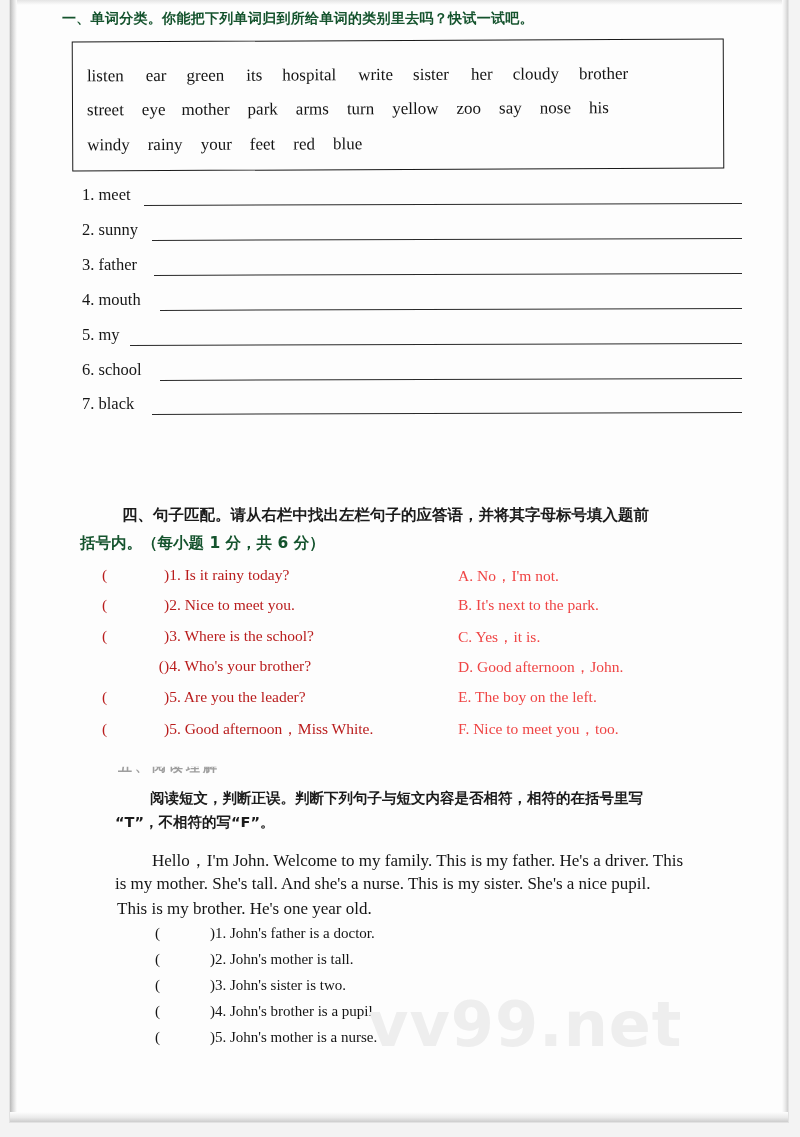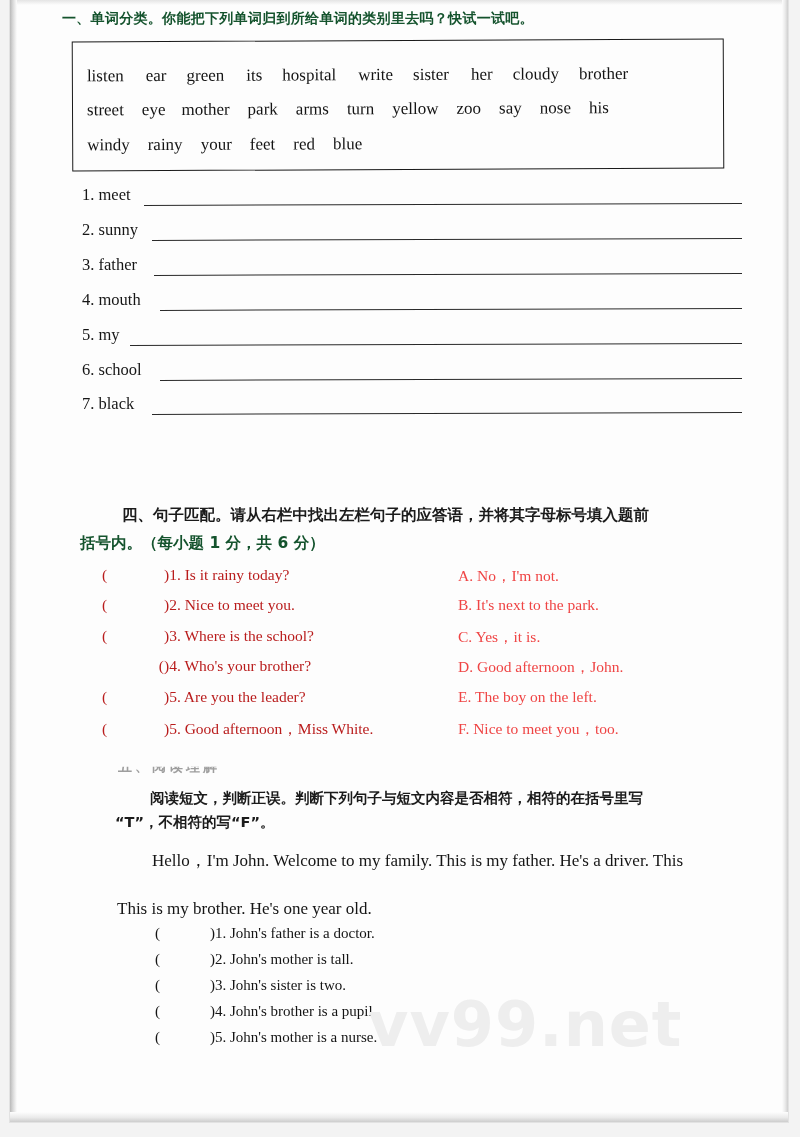--- a/index.html
+++ b/index.html
@@ -207,20 +207,21 @@
       <div class="match-right" style="top: 688px;">E. The boy on the left.</div>
       <div class="match-right" style="top: 719px;">F. Nice to meet you，too.</div>
     </div>
 
   <div id="faint-heading" class="cn">五、阅读理解</div>
 
   <div id="read-inst-1" class="cn">阅读短文，判断正误。判断下列句子与短文内容是否相符，相符的在括号里写</div>
   <div id="read-inst-2" class="cn">“T”，不相符的写“F”。</div>
 
   <div class="passage-line" id="passage-0">Hello，I'm John. Welcome to my family. This is my father. He's a driver. This</div>
+  <div class="passage-line" id="passage-1">is my mother. She's tall. And she's a nurse. This is my sister. She's a nice pupil.</div>
   <div class="passage-line" id="passage-2">This is my brother. He's one year old.</div>
 
   <div id="tf-list">
       <div class="tf-item" style="top: 925px;"><span class="paren-open">(</span><span>)1. John's father is a doctor.</span></div>
       <div class="tf-item" style="top: 951px;"><span class="paren-open">(</span><span>)2. John's mother is tall.</span></div>
       <div class="tf-item" style="top: 977px;"><span class="paren-open">(</span><span>)3. John's sister is two.</span></div>
       <div class="tf-item" style="top: 1003px;"><span class="paren-open">(</span><span>)4. John's brother is a pupil.</span></div>
       <div class="tf-item" style="top: 1029px;"><span class="paren-open">(</span><span>)5. John's mother is a nurse.</span></div>
     </div>
 

